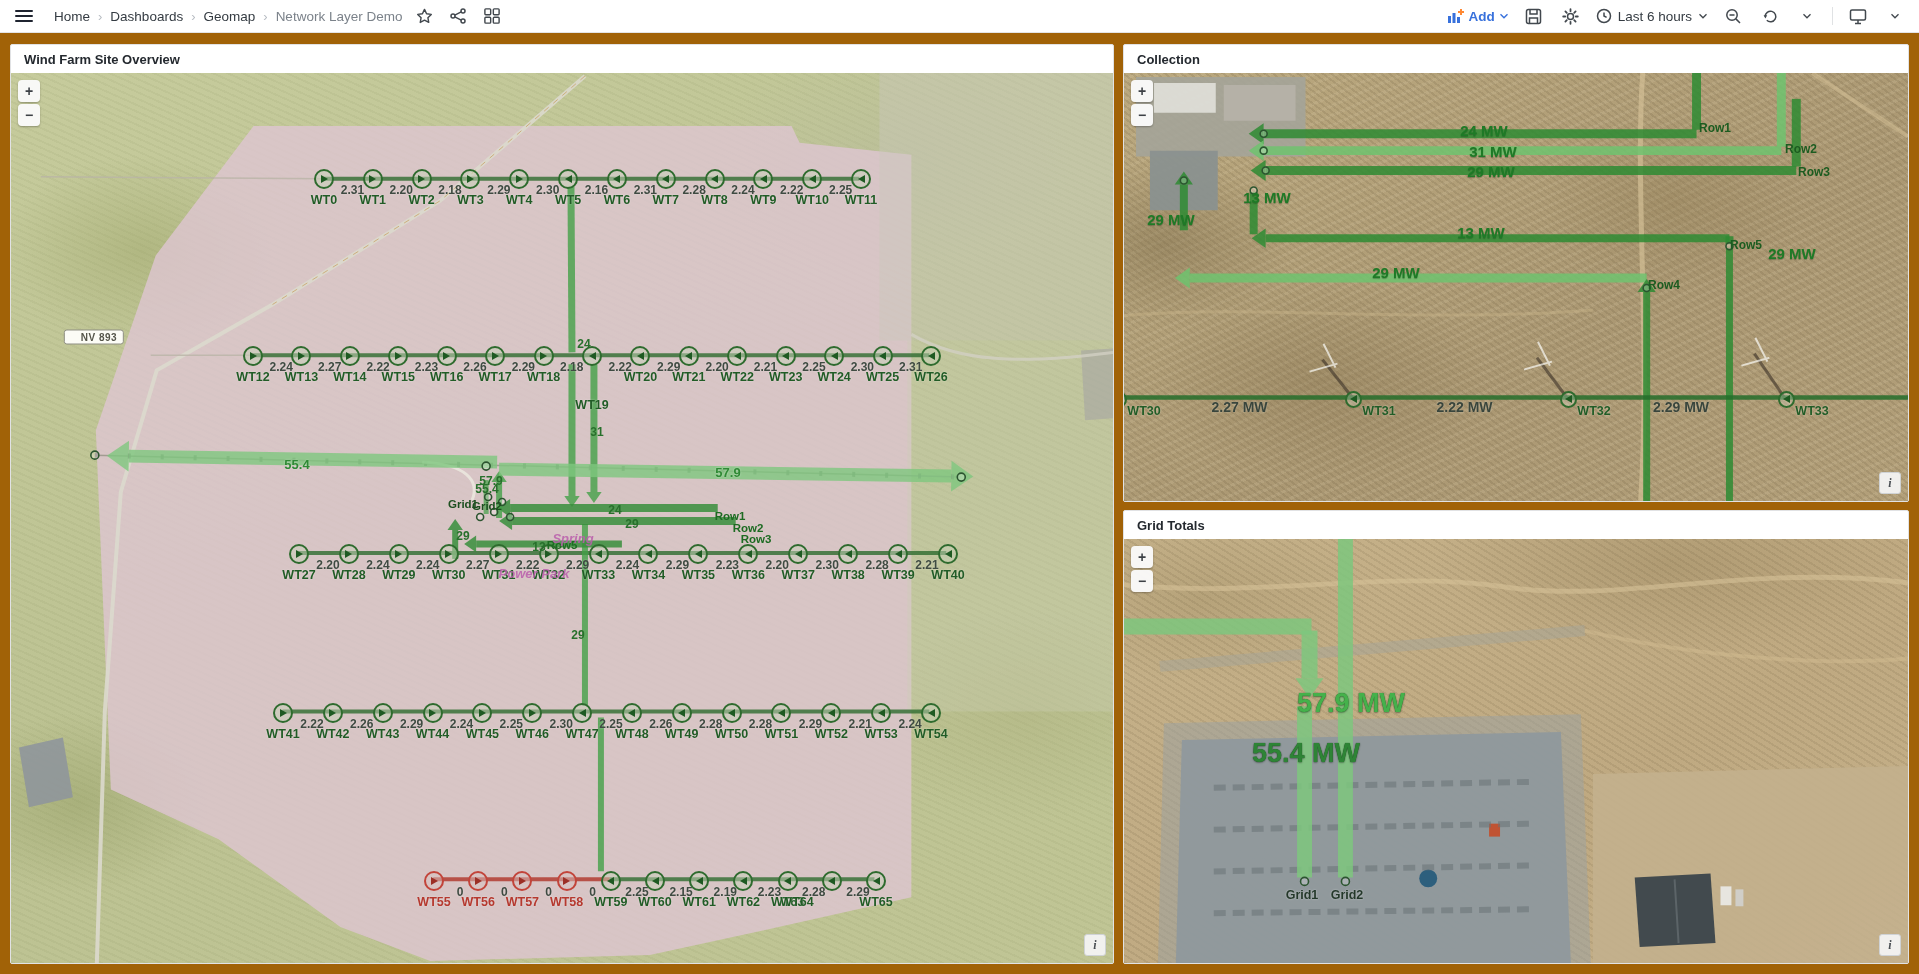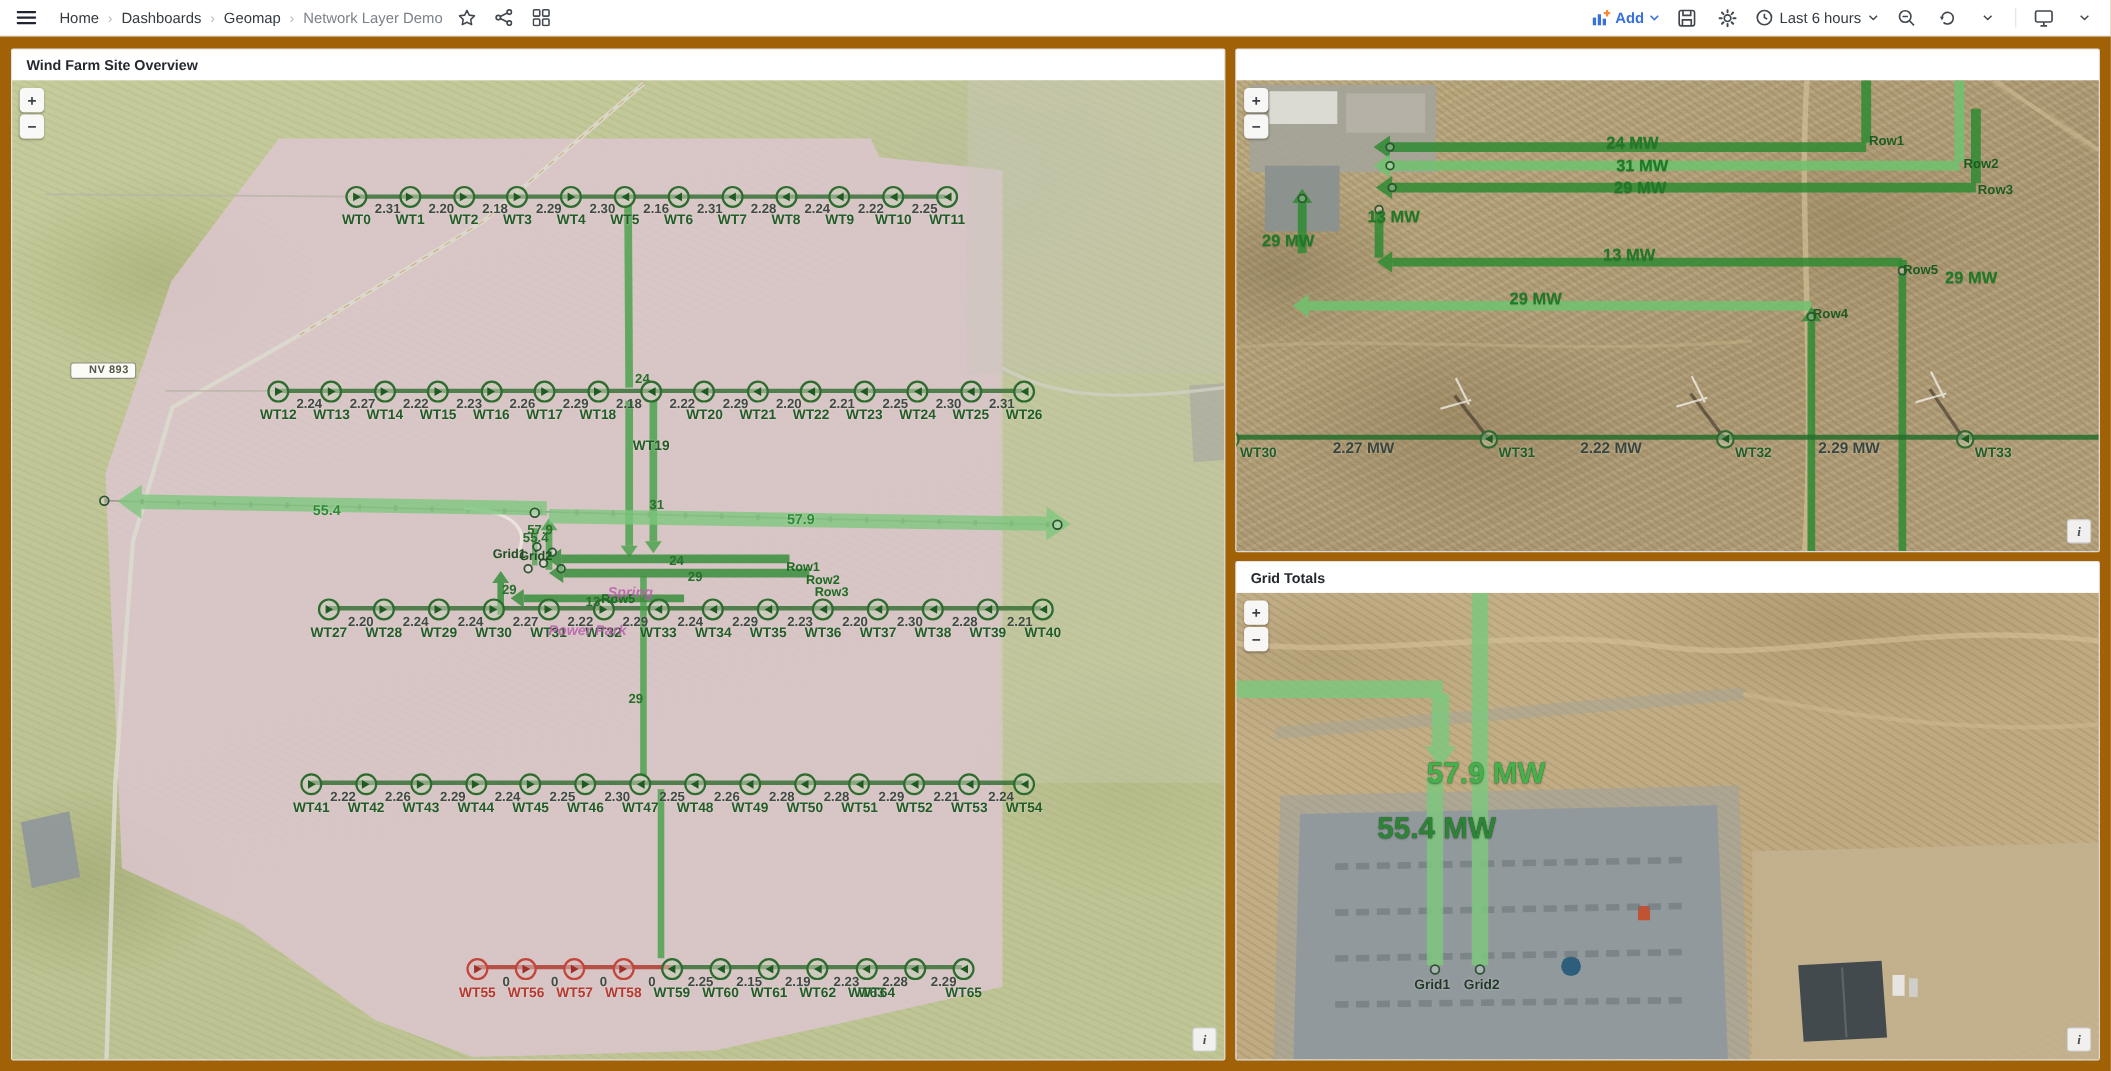--- a/index.html
+++ b/index.html
@@ -569,41 +569,44 @@
         </div>
         <div class="lbl tname" style="left: 786px; top: 829px;">WT64</div>
         <div class="lbl tval" style="left: 846.9px; top: 819px;">2.29</div>
         <div class="turb" style="left: 855px; top: 798px;">
           <span class="tri pl"></span>
         </div>
         <div class="lbl tname" style="left: 865px; top: 829px;">WT65</div>
         <div class="lbl flow-big" style="left: 286px; top: 391px;">55.4</div>
         <div class="lbl flow-big" style="left: 717px; top: 399px;">57.9</div>
         <div class="lbl flow-sm" style="left: 573px; top: 271px;">24</div>
-        <div class="lbl flow-sm" style="left: 586px; top: 386px;">31</div>
+        <div class="lbl flow-sm" style="left: 586px; top: 359px;">31</div>
         <div class="lbl flow-sm" style="left: 567px; top: 562px;">29</div>
         <div class="lbl flow-sm" style="left: 480px; top: 408px;">57.9</div>
         <div class="lbl flow-sm" style="left: 476px; top: 416px;">55.4</div>
         <div class="lbl grid-sm" style="left: 452px; top: 431px;">Grid1</div>
         <div class="lbl grid-sm" style="left: 476px; top: 433px;">Grid2</div>
         <div class="lbl flow-sm" style="left: 604px; top: 437px;">24</div>
         <div class="lbl flow-sm" style="left: 621px; top: 451px;">29</div>
         <div class="lbl flow-sm" style="left: 528px; top: 474px;">13</div>
         <div class="lbl flow-sm" style="left: 452px; top: 463px;">29</div>
         <div class="lbl row-sm" style="left: 719px; top: 443px;">Row1</div>
         <div class="lbl row-sm" style="left: 737px; top: 455px;">Row2</div>
         <div class="lbl row-sm" style="left: 745px; top: 466px;">Row3</div>
         <div class="lbl row-sm" style="left: 551px; top: 472px;">Row5</div>
         <div class="lbl place" style="left: 562px; top: 465px;">Spring</div>
         <div class="lbl place" style="left: 523px; top: 500px;">Power Park</div>
         <div class="lbl shield" style="left: 83px; top: 264px; padding-left: 16px;">NV 893</div>
       </div>
   </div>
 
   <div class="panel" id="p-collection">
+    <div class="panel-header">
+      <span class="panel-title">Collection</span>
+    </div>
     <div class="map map-col">
       <div class="zoomctl">
         <button>+</button>
         <button>−</button>
       </div>
       <div class="infobtn">i</div>
     <svg viewBox="0 0 786 430" preserveAspectRatio="none" style="position: absolute; inset: 0px; width: 100%; height: 100%;">
           <polygon points="12,4 182,4 182,84 12,84" fill="rgba(164,164,153,0.9)"></polygon>
           <polygon points="30,10 92,10 92,40 30,40" fill="rgba(228,228,222,0.85)"></polygon>
           <polygon points="26,78 94,78 94,138 26,138" fill="rgba(138,145,143,0.95)"></polygon>

